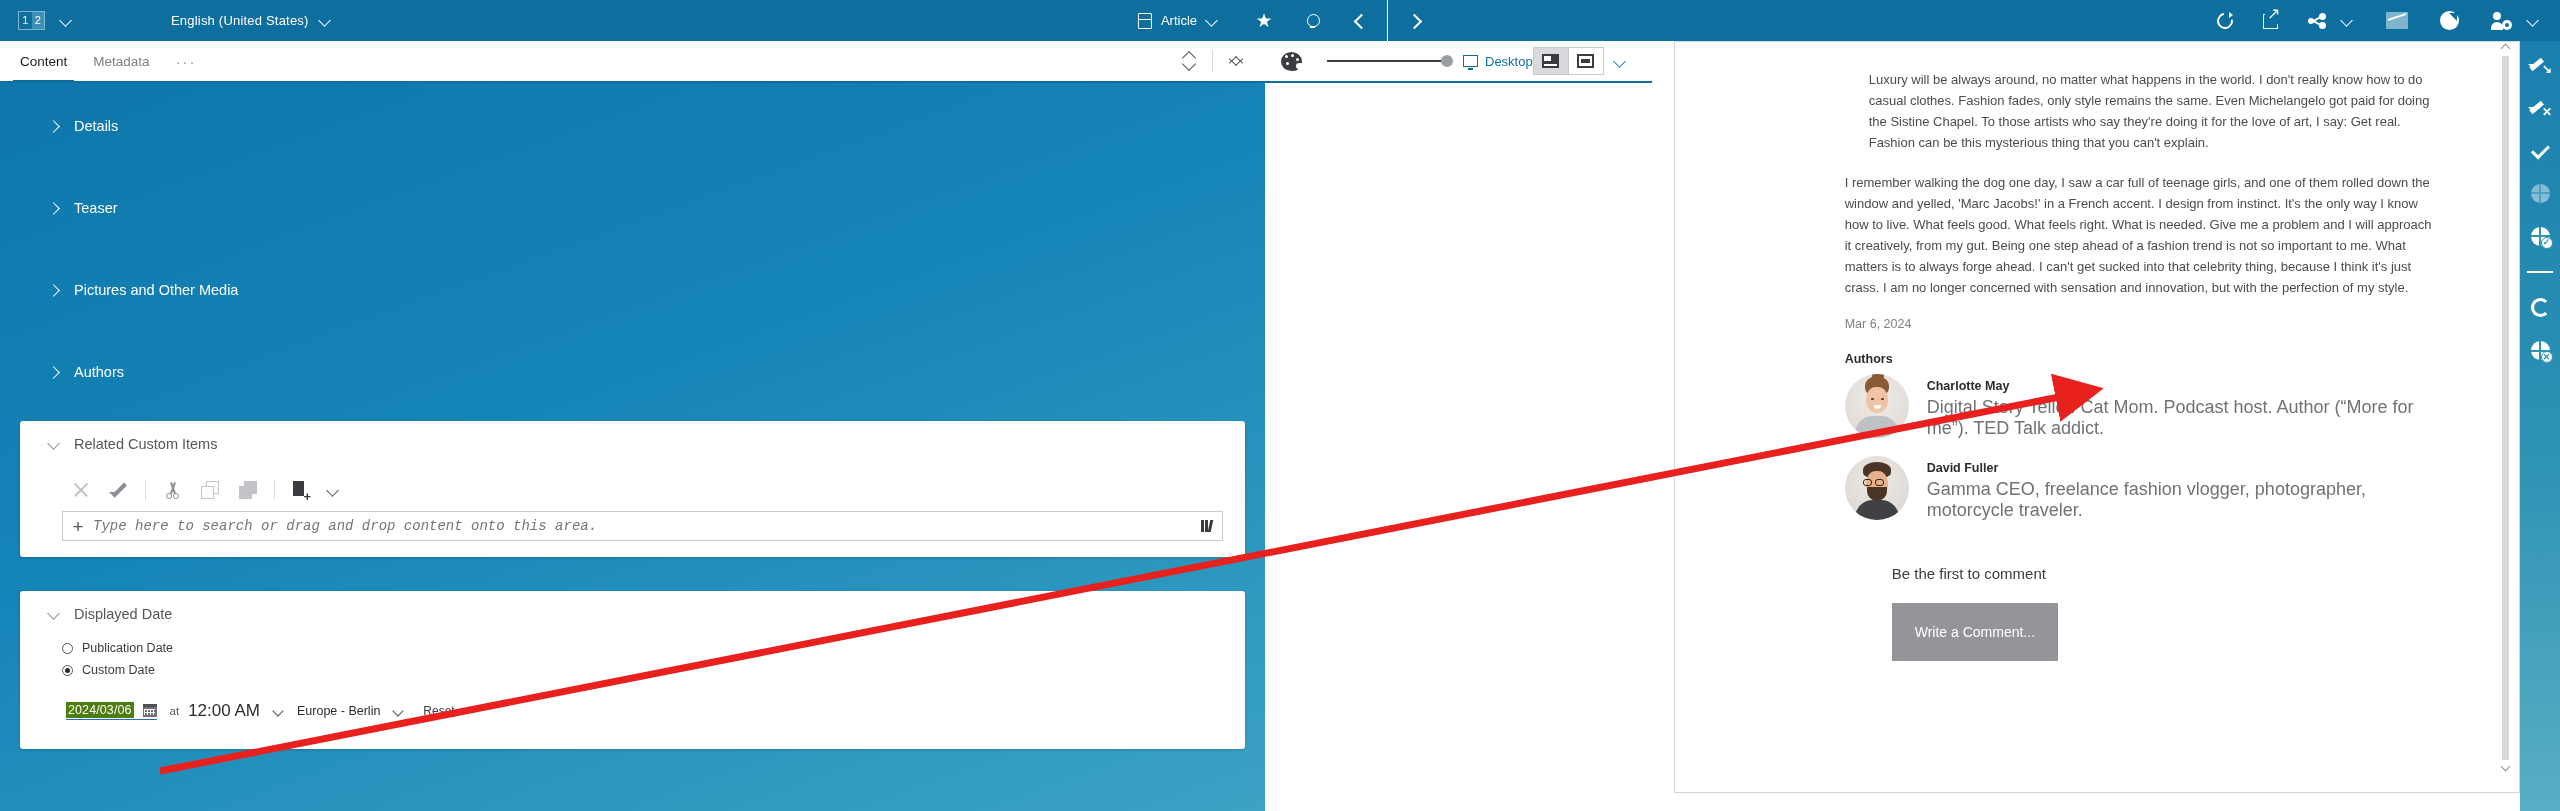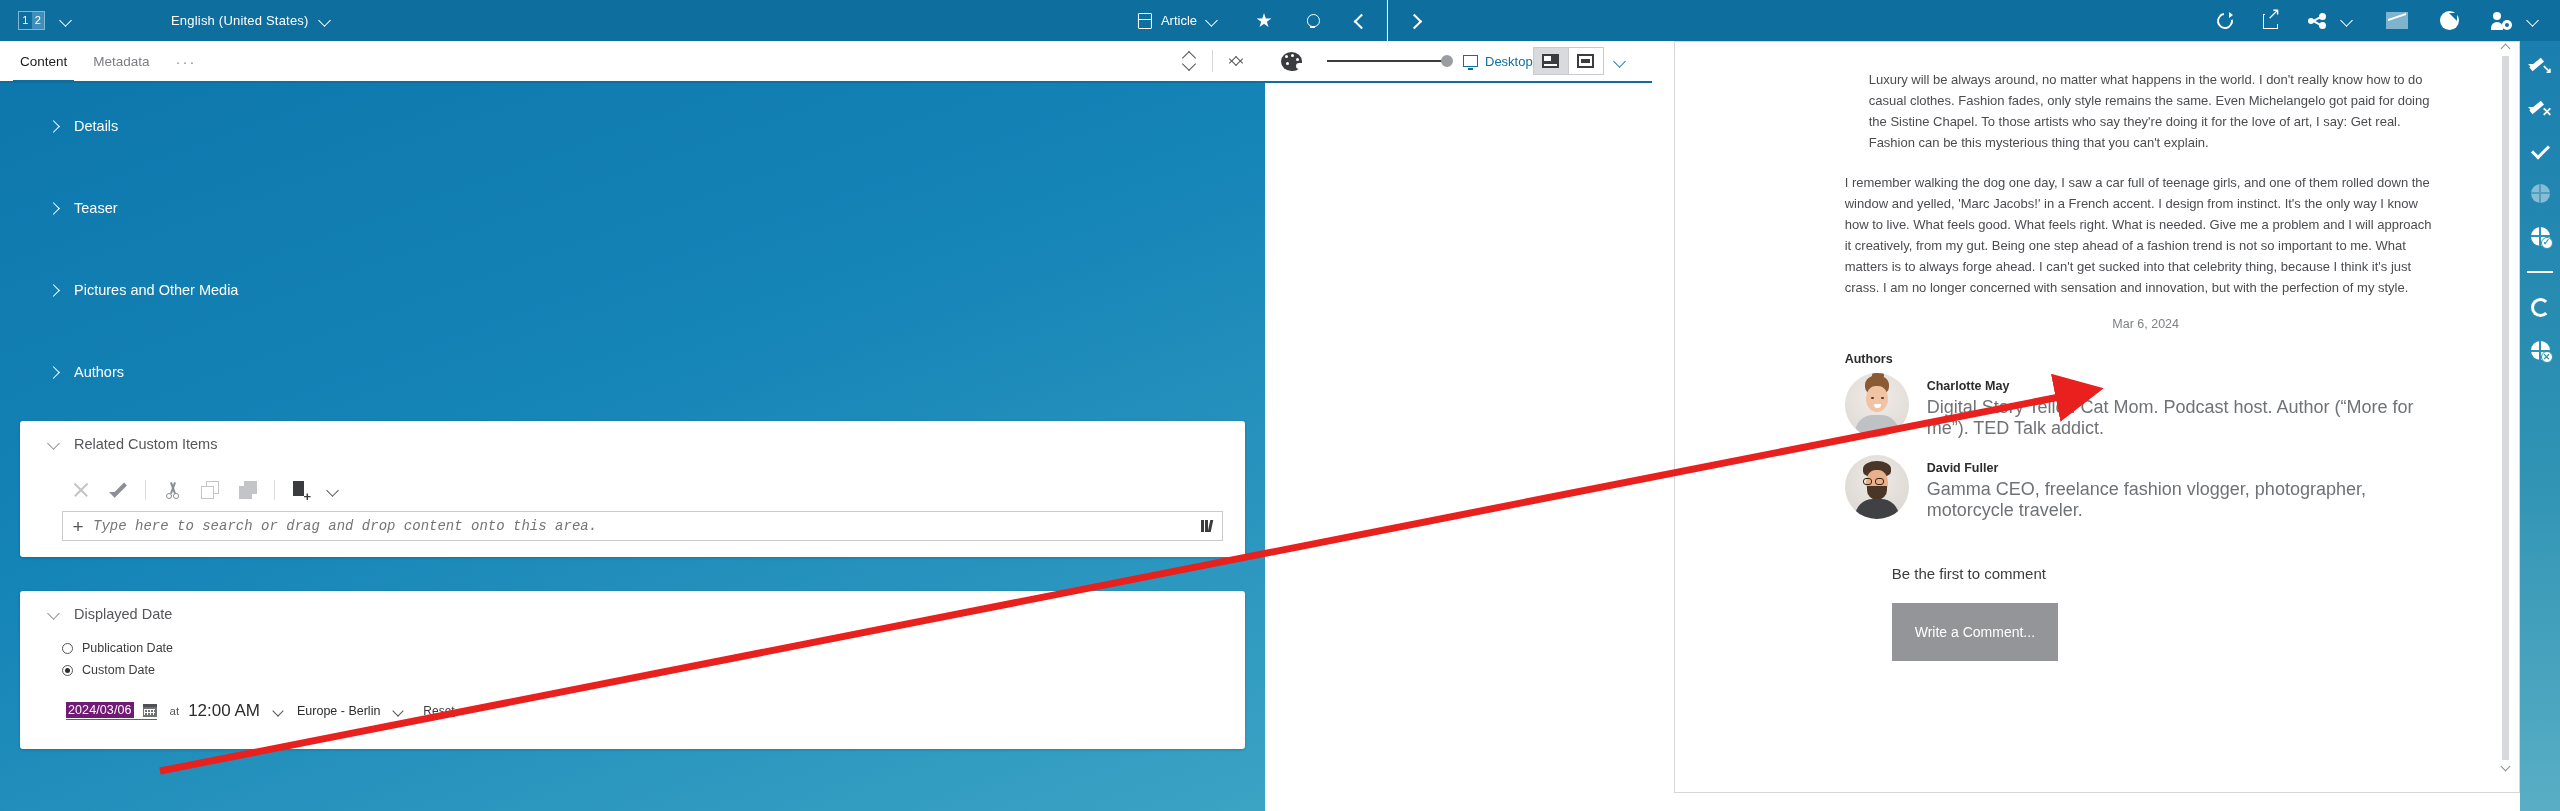--- a/index.html
+++ b/index.html
@@ -227,21 +227,21 @@
     content:""; position:absolute; left:2px; top:2px; width:5px; height:5px; border-radius:50%; background:#2b2c2e;
   }
   .radio-lbl { font-size: 12.5px; color: #3b3c3f; }
 
   .date-row { display:flex; align-items:center; gap:0; padding: 20px 0 0 46px; }
   .date-field {
     position: relative; display:flex; align-items:center; border-bottom: 1.5px solid #2a6fb5;
     padding-bottom: 1px;
   }
   .date-val {
-    background: #701a75; color:#ffffff; font-size: 12.5px; padding: 1px 2px; letter-spacing: .1px;
+    background: #4d7c0f; color:#ffffff; font-size: 12.5px; padding: 1px 2px; letter-spacing: .1px;
   }
   .cal-ico { width: 14px; height: 13px; margin-left: 9px; background:#6f7175; position:relative; }
   .cal-ico::before { content:""; position:absolute; left:0; right:0; top:0; height:3px; background:#4e5054; }
   .cal-ico::after {
     content:""; position:absolute; left:1.5px; right:1.5px; top:5px; bottom:2px;
     background:
       repeating-linear-gradient(to right, #fff 0 1.5px, transparent 1.5px 3px),
       repeating-linear-gradient(to bottom, #fff 0 1.5px, transparent 1.5px 3px);
   }
   .at-lbl { font-size: 11.5px; color:#55565a; margin: 0 9px 0 13px; }
@@ -303,23 +303,23 @@
   .pv-left-rail { width: 22px; background:#ffffff; flex:0 0 22px; }
   .pv-content {
     flex: 1; border: 1px solid #d4d6d9; margin: 0 0 18px 0; overflow: hidden; position: relative;
     background:#fff;
   }
   .article { padding: 0 80px 0 170px; }
   .art-p {
     font-size: 13px; line-height: 21px; color: #4a4c50; margin-bottom: 19px; max-width: 760px;
   }
   .art-p.first { margin-top: 27px; margin-left: 24px; }
-  .art-date { font-size: 12.5px; color: #7e8185; text-align: right; padding-right: 260px; margin-top: 14px; }
+  .art-date { font-size: 12.5px; color: #7e8185; text-align: left; padding-right: 260px; margin-top: 14px; }
   .authors-h { font-size: 12.5px; font-weight: bold; color: #2b2c2e; margin: 21px 0 0 0; }
-  .author-row { display:flex; gap: 18px; margin-top: 7px; }
+  .author-row { display:flex; gap: 18px; margin-top: 7px; align-items: center; }
   .avatar {
     width: 64px; height: 64px; border-radius: 50%; flex: 0 0 64px; overflow:hidden; position:relative;
     background: #e9e6e3;
   }
   .av-a { background: radial-gradient(circle at 50% 38%, #f0ece9 0%, #e2ddd8 70%); }
   .av-a .hair { position:absolute; left:20px; top:2px; width:24px; height:20px; background:#8a5a35; border-radius: 50% 50% 40% 40%; }
   .av-a .bun  { position:absolute; left:27px; top:-3px; width:12px; height:11px; background:#8a5a35; border-radius:50%; }
   .av-a .face { position:absolute; left:21px; top:13px; width:22px; height:26px; background:#f0c3a4; border-radius: 45% 45% 50% 50%; }
   .av-a .eyeL, .av-a .eyeR { position:absolute; top:24px; width:3px; height:2px; background:#5a3a22; border-radius:1px; }
   .av-a .eyeL { left:26px; } .av-a .eyeR { left:36px; }

